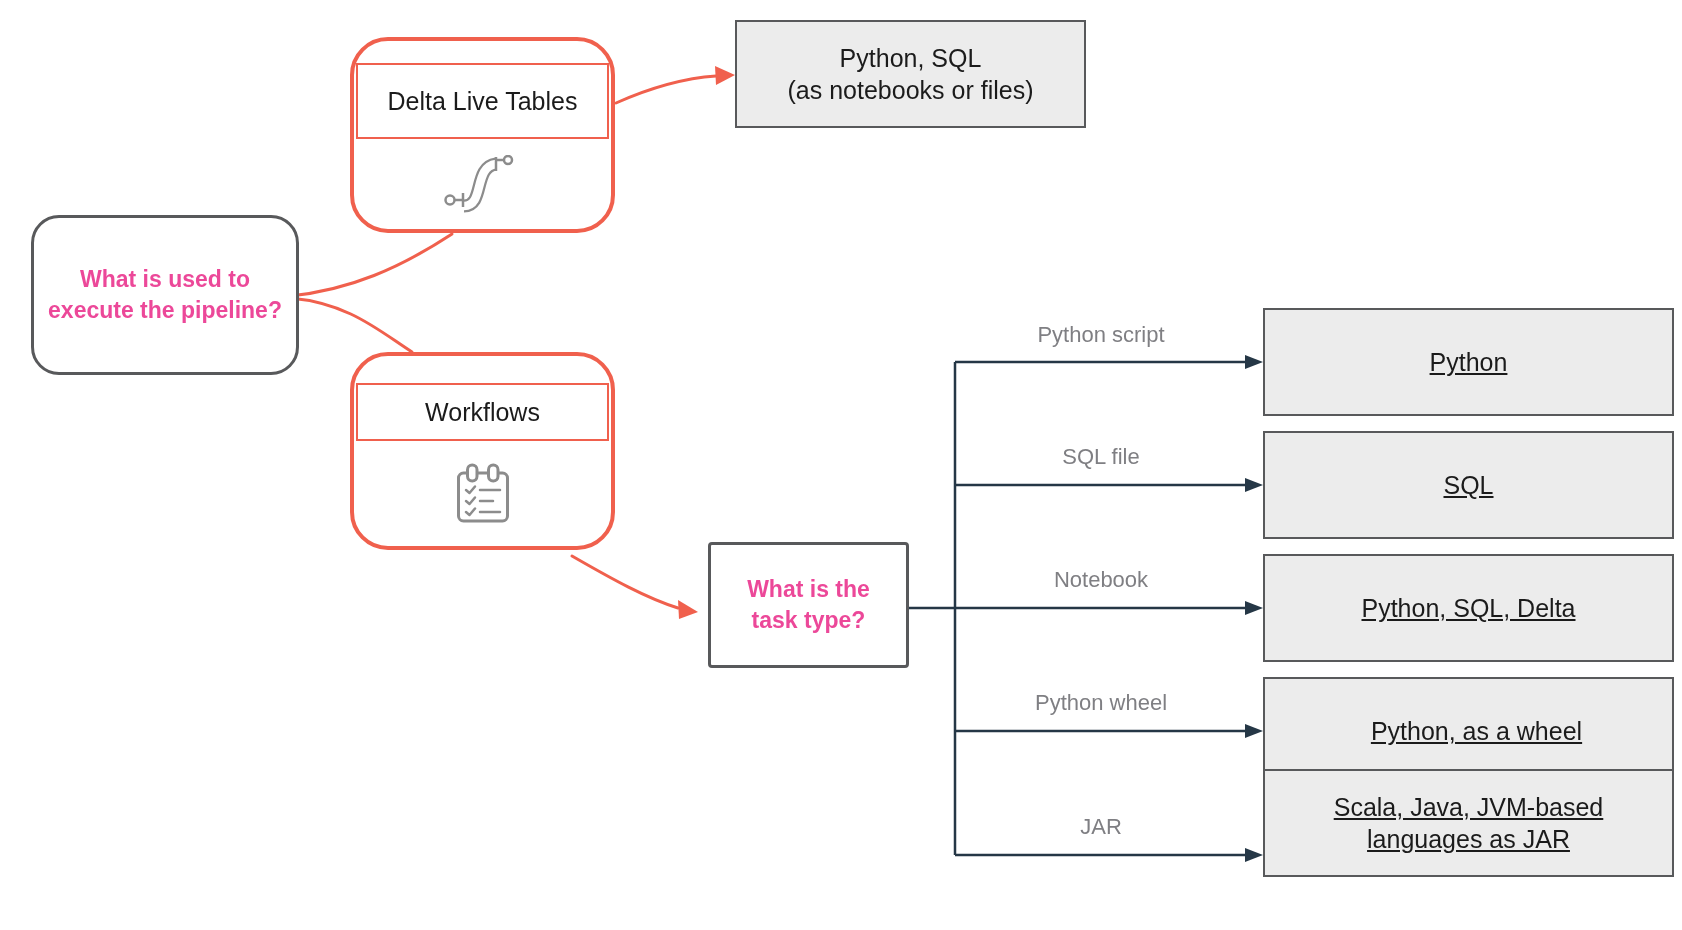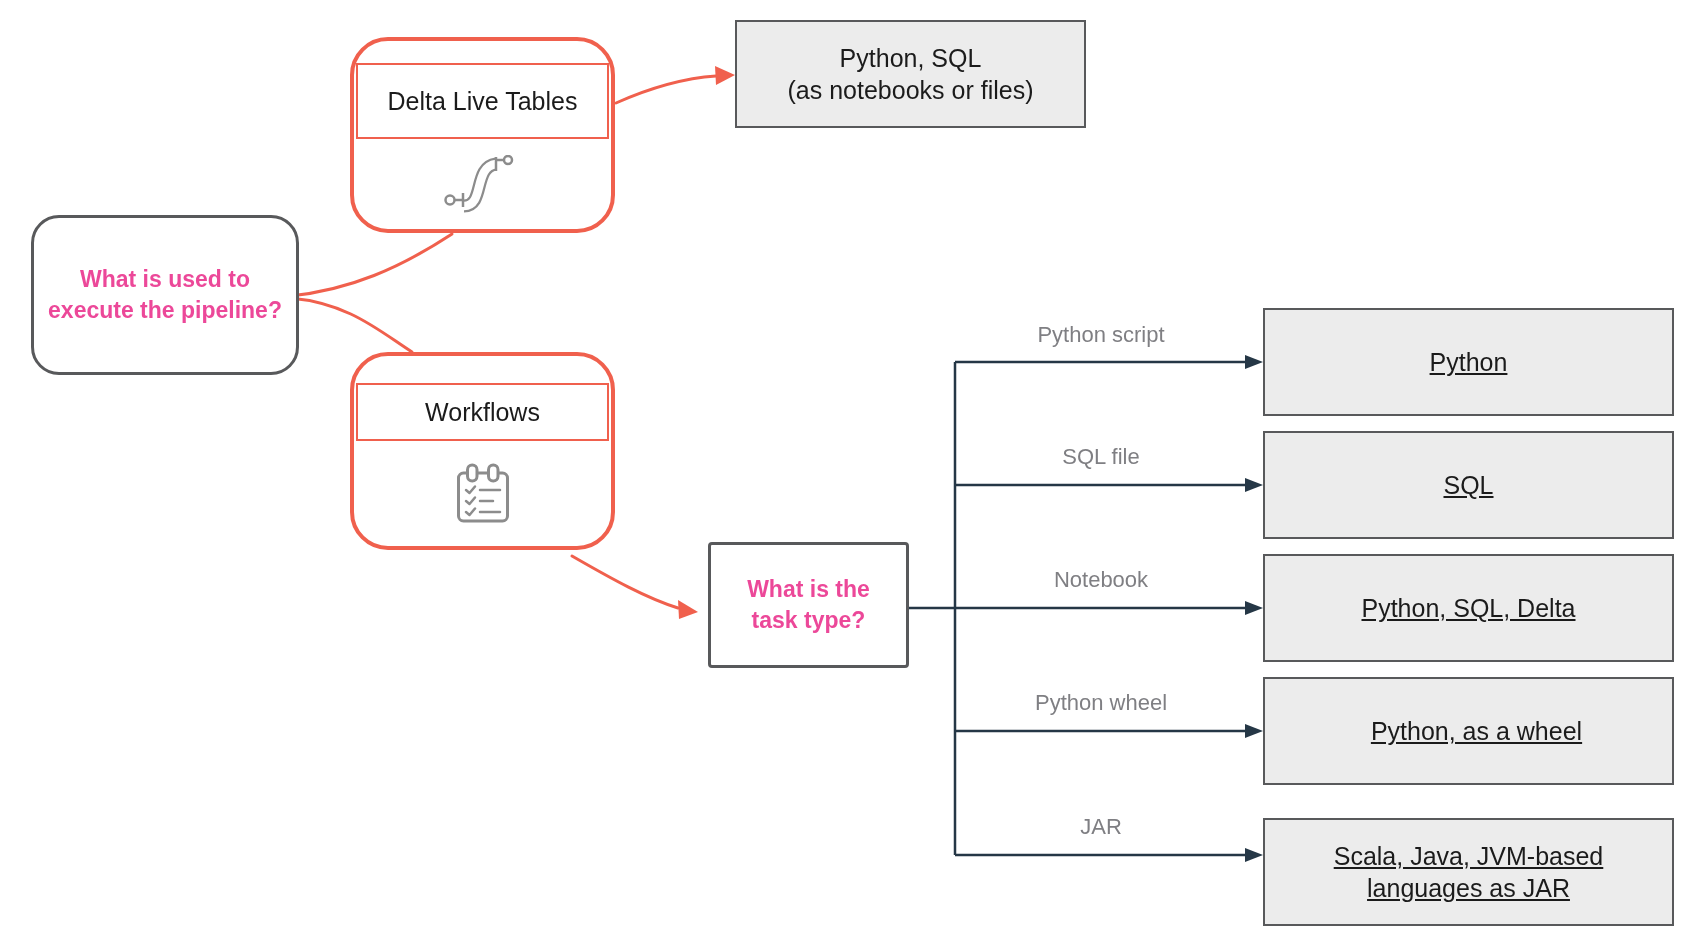--- a/index.html
+++ b/index.html
@@ -45,21 +45,21 @@
   .result{
     background:#ECECEC;border:2px solid #58595B;
     font-size:25px;line-height:32px;color:#1b1b1b;padding:4px 10px;
   }
   #dlt-result{left:735px;top:20px;width:351px;height:108px;}
   .branch-result{left:1263px;width:411px;height:108px;text-decoration:underline;}
   #result-0{top:308px;}
   #result-1{top:431px;}
   #result-2{top:554px;}
   #result-3{top:677px;padding-left:26px;}
-  #result-4{top:818px;}
+  #result-4{top:769px;}
 
   
   .branch-label{
     position:absolute;left:955px;width:292px;
     text-align:center;font-size:22px;color:#7F7F83;
   }
   #blabel-0{top:322px;}
   #blabel-1{top:444px;}
   #blabel-2{top:567px;}
   #blabel-3{top:690px;}

